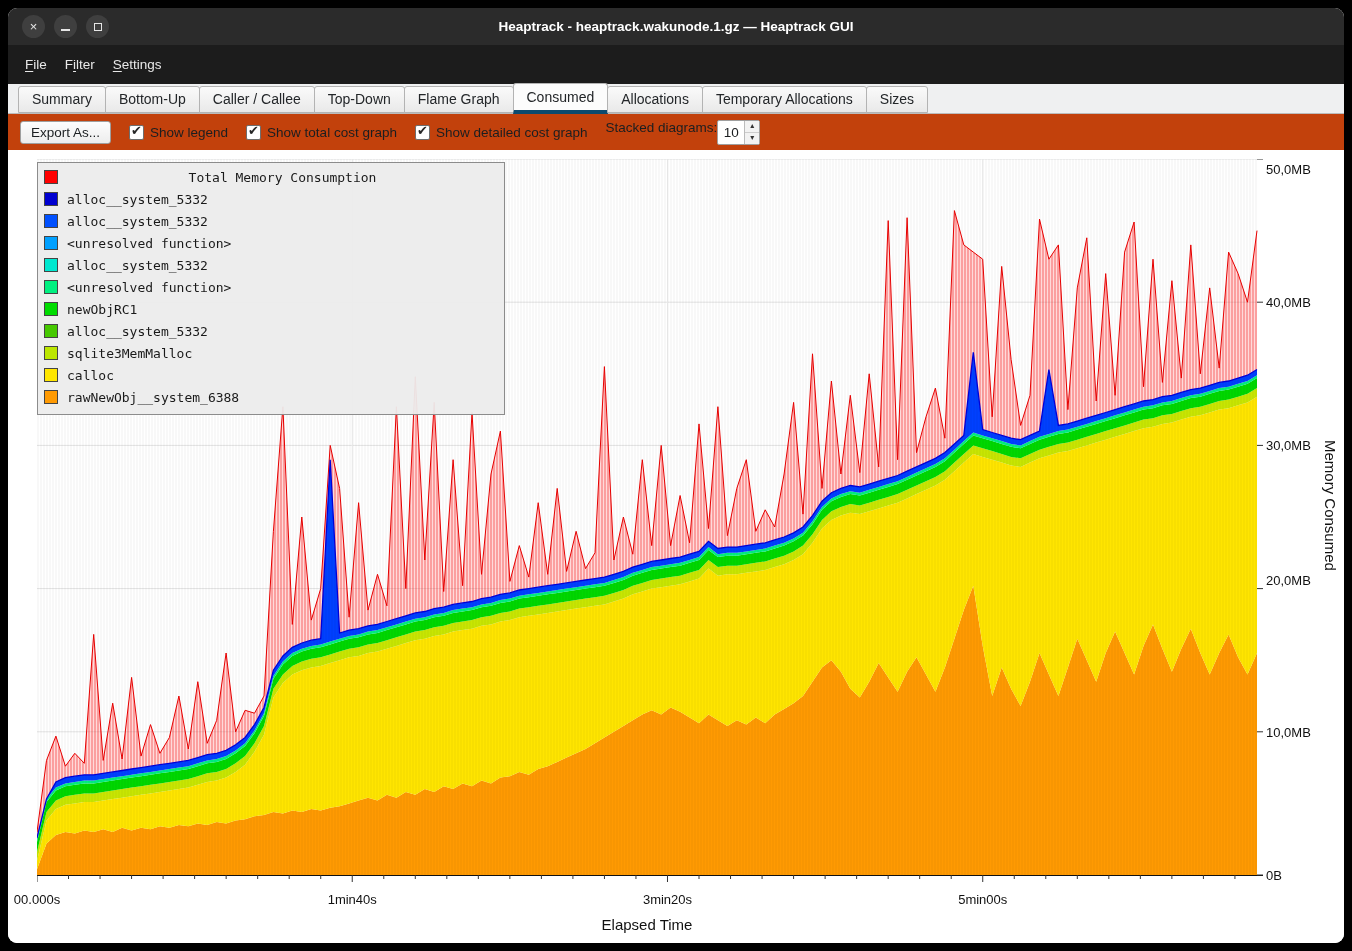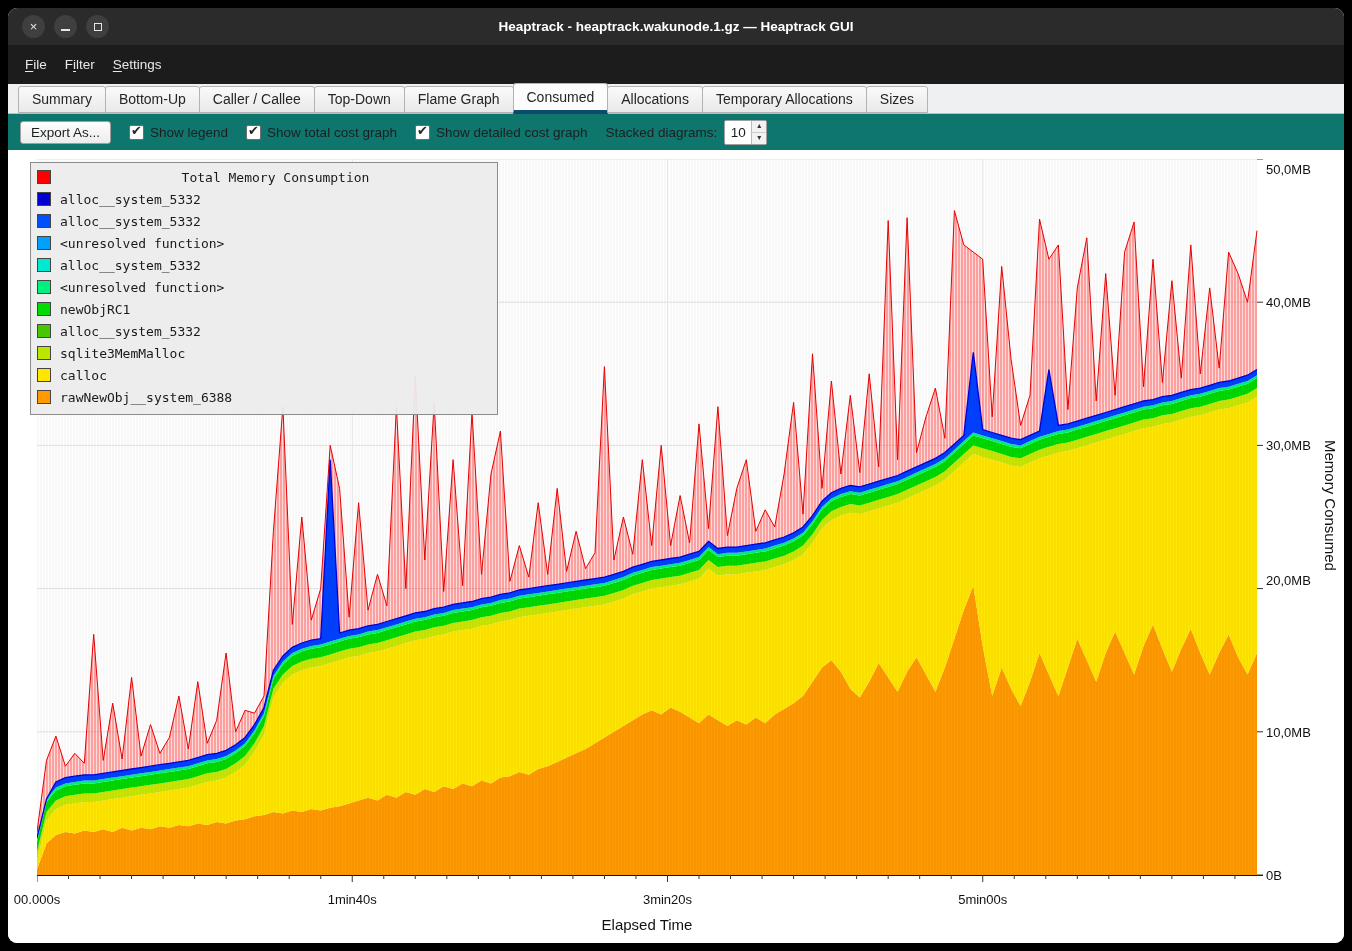--- a/index.html
+++ b/index.html
@@ -31,39 +31,39 @@
   .menu-item u { text-decoration:underline; text-underline-offset:2px; }
   
   .tabbar { background:#eff0f1; height:30px; flex:none; display:flex;
     align-items:flex-end; padding-left:10px; border-bottom:1px solid #bcbcbc; }
   .tab { font-size:14px; color:#232629; padding:4px 13px 5px 13px;
     background:linear-gradient(#fafafa,#e9e9e9); border:1px solid #b3b3b3;
     margin-right:-1px; border-radius:3px 3px 0 0; white-space:nowrap; }
   .tab.active { background:#fcfcfc; border-bottom:4px solid #0c4a6e;
     margin-bottom:-1px; padding-top:5px; }
   
-  .toolbar { height:36px; background:#0f766e; flex:none; display:flex;
+  .toolbar { height:36px; background:#c2410c; flex:none; display:flex;
     align-items:center; padding:0 12px; gap:18px; }
   .btn-export { background:linear-gradient(#fdfdfd,#ededed); border:1px solid #9f9f9f;
     border-radius:3px; padding:3px 10px; font-size:13.5px; color:#1b1e20; }
   .checkbox-item { display:flex; align-items:center; gap:6px; font-size:13.5px; color:#1b1e20; }
   .checkbox-box { width:15px; height:15px; background:#fff; border:1px solid #6e6e6e;
     border-radius:2px; position:relative; flex:none; }
   .checkbox-box .check { position:absolute; left:1px; top:-3px; font-size:13px; color:#262626; }
-  .stacked-group { display:flex; align-items:center; gap:7px; font-size:13.5px; color:#1b1e20; }
+  .stacked-group { display:flex; font-size:13.5px; color:#1b1e20; }
   .spinbox { display:flex; border:1px solid #9f9f9f; background:#fff; height:25px; border-radius:2px; }
   .spin-value { width:26px; display:flex; align-items:center; justify-content:center; font-size:13.5px; }
   .spin-arrows { display:flex; flex-direction:column; border-left:1px solid #bbb; width:15px; }
   .spin-arrow { flex:1; font-size:8px; line-height:1; display:flex; align-items:center;
     justify-content:center; background:#f2f2f2; color:#333; border:none; padding:0; }
   .spin-arrow.up { border-bottom:1px solid #ccc; }
   
   .chart-wrap { position:relative; background:#fff; flex:1; }
   .plot-svg { position:absolute; left:29px; top:9px; }
-  .legend { position:absolute; left:22px; top:12px; width:468px;
+  .legend { position:absolute; left:29px; top:12px; width:468px;
     background:rgba(236,236,236,0.95); border:1px solid #8c8c8c;
     padding:3px 6px 6px 6px; font-family:"DejaVu Sans Mono", monospace;
     font-size:13px; color:#1a1a1a; }
   .legend-row { display:flex; align-items:center; gap:9px; height:22px; }
   .legend-swatch { width:14px; height:14px; border:1px solid #444; flex:none; }
   .legend-title-label { flex:1; text-align:center; }
   .x-tick-label { position:absolute; top:742px; transform:translateX(-50%);
     font-size:13px; color:#111; white-space:nowrap; }
   .y-tick-label { position:absolute; left:1258px; transform:translateY(-50%);
     font-size:13px; color:#111; white-space:nowrap; }

